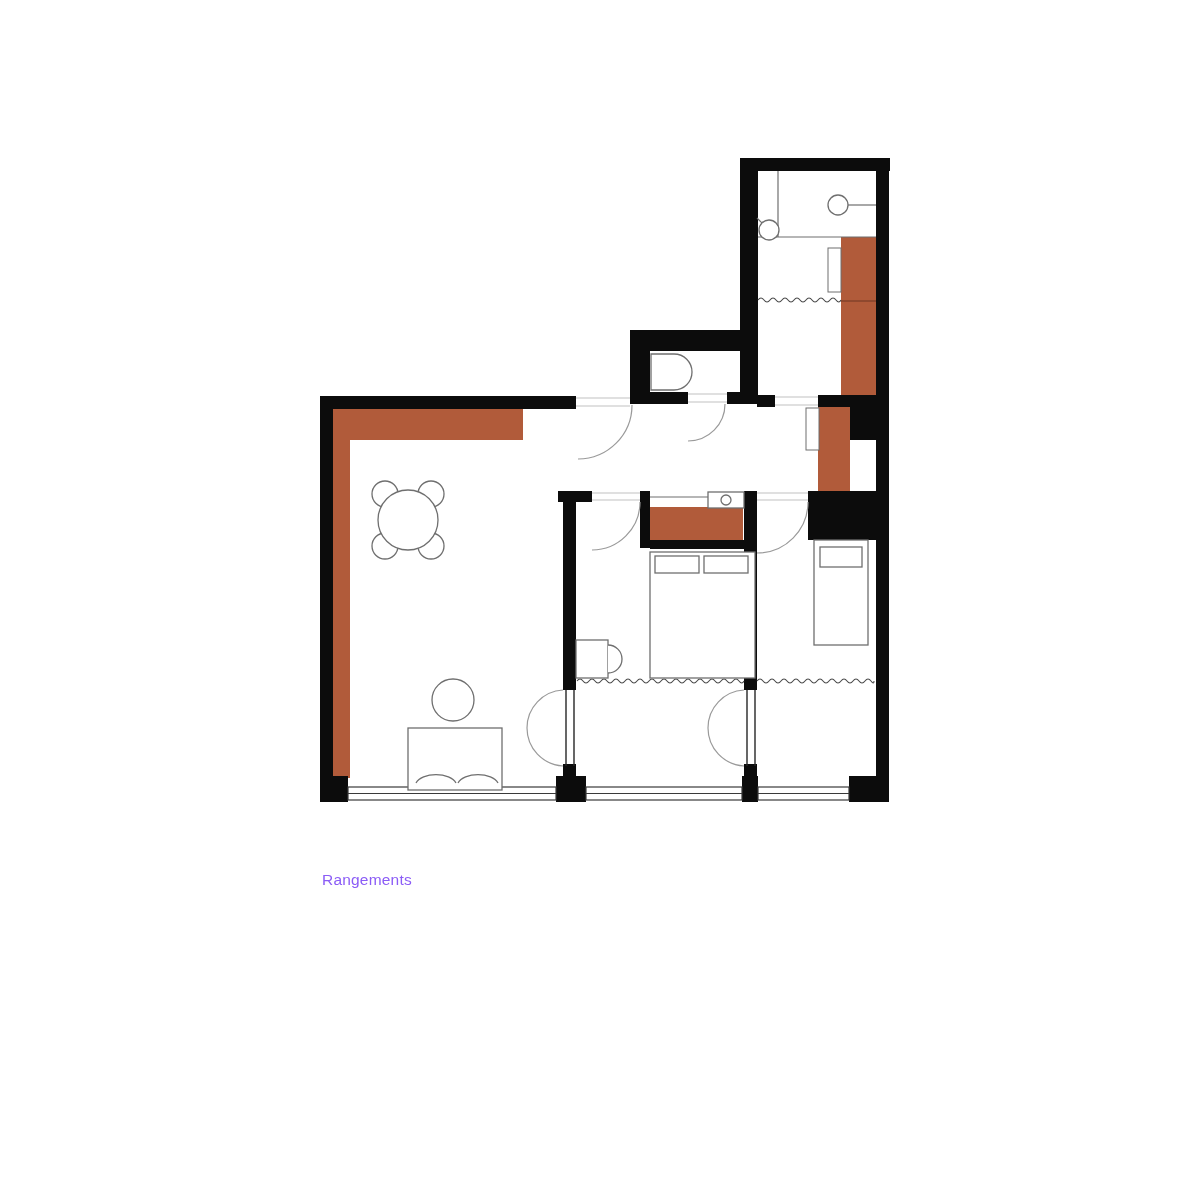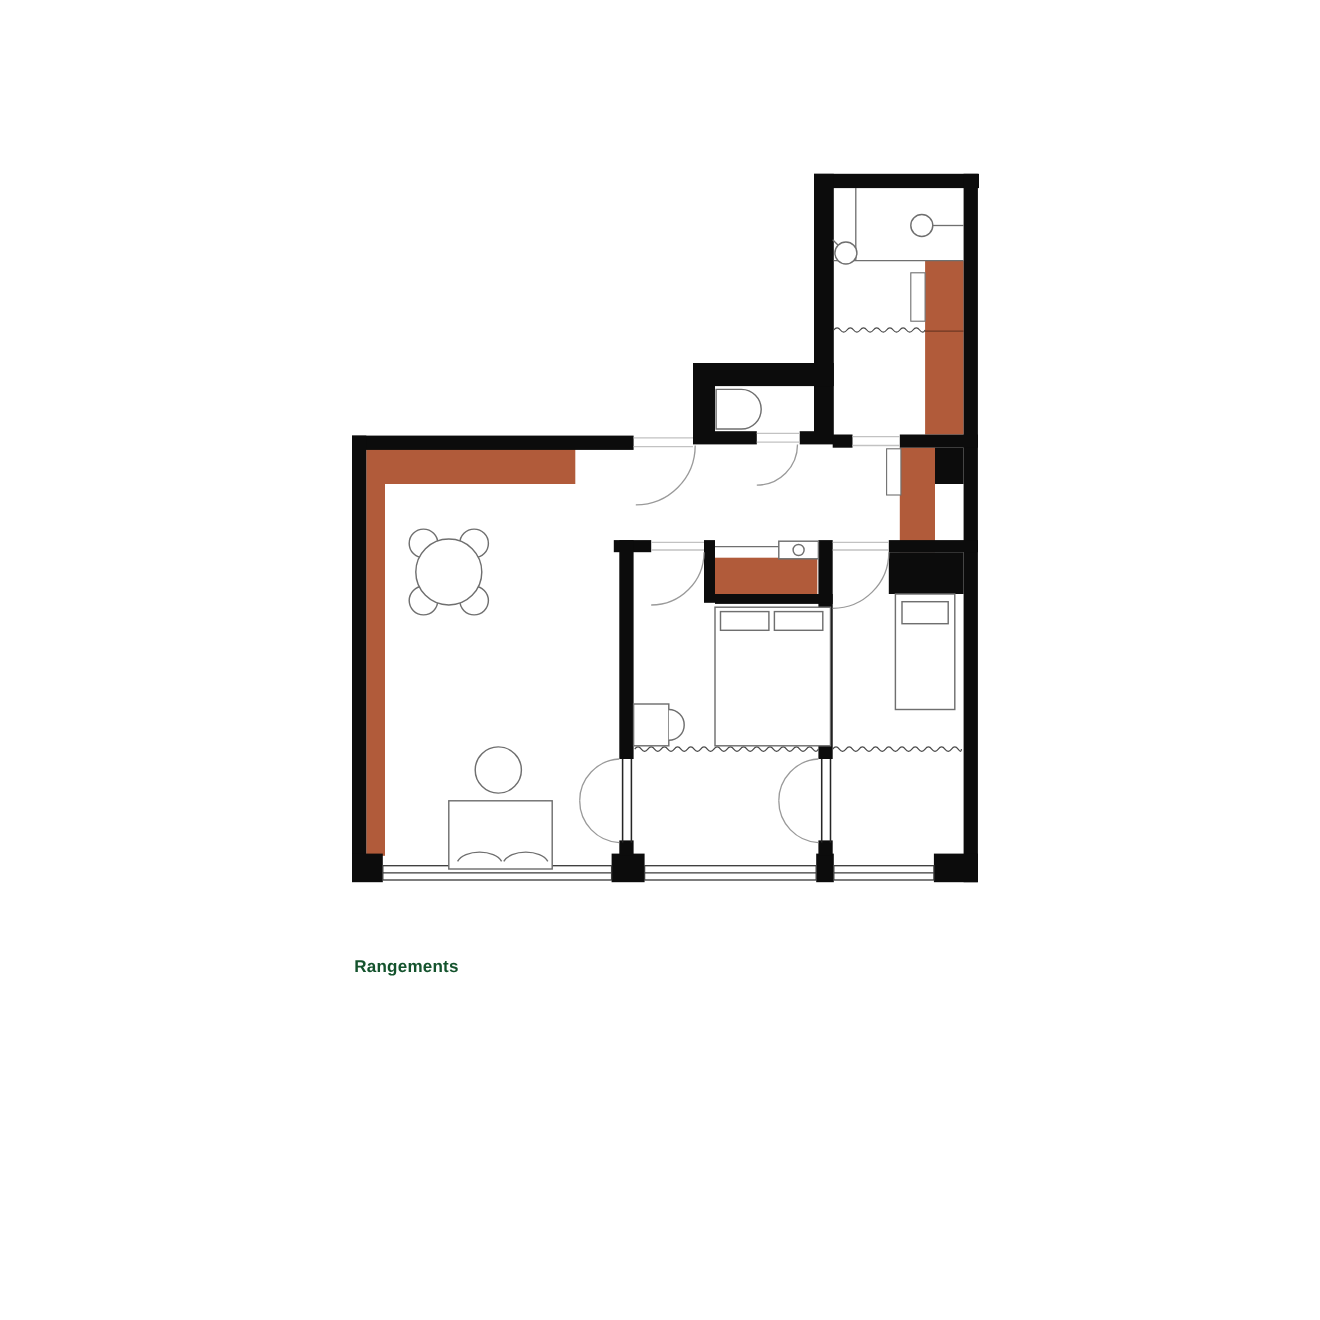--- a/index.html
+++ b/index.html
@@ -1,20 +1,20 @@
 <!DOCTYPE html>
 <html><head>
 <meta charset="utf-8">
 <style>
   html,body{margin:0;padding:0;background:#ffffff;}
   .canvas{position:relative;width:1200px;height:1200px;background:#ffffff;overflow:hidden;
           font-family:"Liberation Sans", sans-serif;}
   svg{position:absolute;left:0;top:0;}
-  .plan-label{position:absolute;left:322px;top:871px;font-size:15.5px;font-weight:bold;
-              color:#14532d;letter-spacing:.2px;}
+  .plan-label{position:absolute;left:322px;top:871px;font-size:15.5px;font-weight:normal;
+              color:#8b5cf6;letter-spacing:.2px;}
 </style>
 </head>
 <body>
 
 <div class="canvas">
   <svg id="plan-svg" width="1200" height="1200" viewBox="0 0 1200 1200">
       <rect x="333" y="407" width="190" height="33" fill="#b15b3a" stroke="none" stroke-width="1"></rect>
       <rect x="333" y="440" width="17" height="338" fill="#b15b3a" stroke="none" stroke-width="1"></rect>
       <rect x="841" y="237" width="35" height="158" fill="#b15b3a" stroke="none" stroke-width="1"></rect>
       <rect x="818" y="407" width="32" height="95" fill="#b15b3a" stroke="none" stroke-width="1"></rect>

